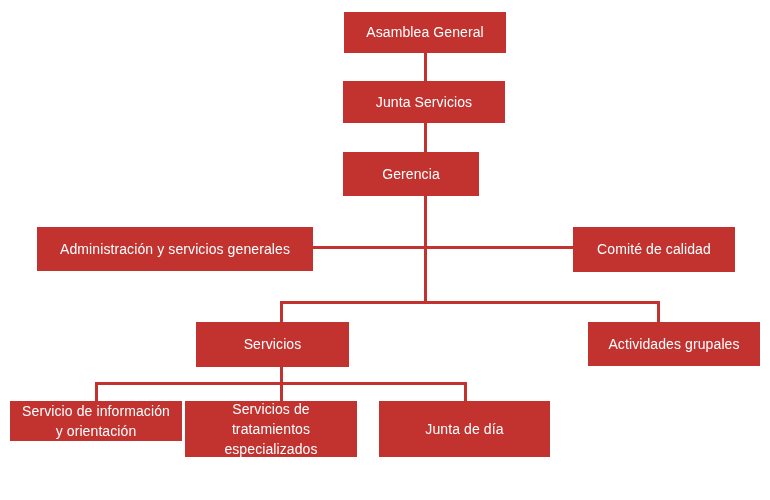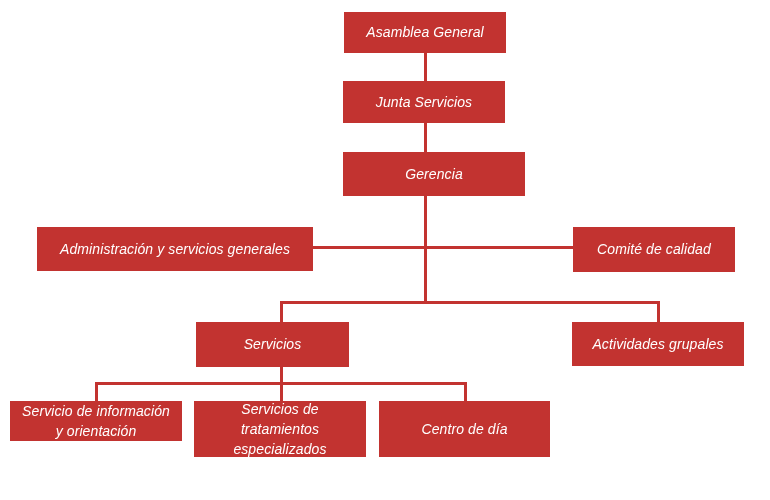--- a/index.html
+++ b/index.html
@@ -19,34 +19,33 @@
     display: flex;
     align-items: center;
     justify-content: center;
     text-align: center;
     font-size: 14px;
     line-height: 1.45;
     white-space: pre-line;
     letter-spacing: 0.1px;
     box-sizing: border-box;
     padding: 2px 12px;
-    font-style: italic;
   }
   .line { position: absolute; background: var(--accent); }
 
   
   .n-asamblea     { left: 344px; top: 12px;  width: 162px; height: 41px; }
   .n-junta        { left: 343px; top: 81px;  width: 162px; height: 42px; }
-  .n-gerencia     { left: 343px; top: 152px; width: 182px; height: 44px; }
+  .n-gerencia     { left: 343px; top: 152px; width: 136px; height: 44px; }
   .n-admin        { left: 37px;  top: 227px; width: 276px; height: 44px; }
   .n-comite       { left: 573px; top: 227px; width: 162px; height: 45px; }
   .n-servicios    { left: 196px; top: 322px; width: 153px; height: 45px; }
-  .n-actividades  { left: 572px; top: 322px; width: 172px; height: 44px; }
+  .n-actividades  { left: 588px; top: 322px; width: 172px; height: 44px; }
   .n-sinfo        { left: 10px;  top: 401px; width: 172px; height: 40px; }
-  .n-tratamientos { left: 194px; top: 401px; width: 172px; height: 56px; }
+  .n-tratamientos { left: 185px; top: 401px; width: 172px; height: 56px; }
   .n-centro       { left: 379px; top: 401px; width: 171px; height: 56px; }
 
   
   .l-v-asamblea-junta   { left: 424px; top: 53px;  width: 3px;   height: 28px; }
   .l-v-junta-gerencia   { left: 424px; top: 123px; width: 3px;   height: 29px; }
   .l-v-gerencia-down    { left: 424px; top: 196px; width: 3px;   height: 108px; }
   .l-h-admin-comite     { left: 313px; top: 246px; width: 260px; height: 3px; }
   .l-h-servicios-activ  { left: 280px; top: 301px; width: 380px; height: 3px; }
   .l-v-to-servicios     { left: 280px; top: 301px; width: 3px;   height: 21px; }
   .l-v-to-actividades   { left: 657px; top: 301px; width: 3px;   height: 21px; }
@@ -87,15 +86,15 @@
   <div class="node n-servicios">Servicios</div>
 
   <div class="node n-actividades">Actividades grupales</div>
 
   <div class="node n-sinfo">Servicio de información
 y orientación</div>
 
   <div class="node n-tratamientos">Servicios de tratamientos
 especializados</div>
 
-  <div class="node n-centro">Centro de día</div>
+  <div class="node n-centro">Junta de día</div>
 
 </div>
 
 </body></html>

